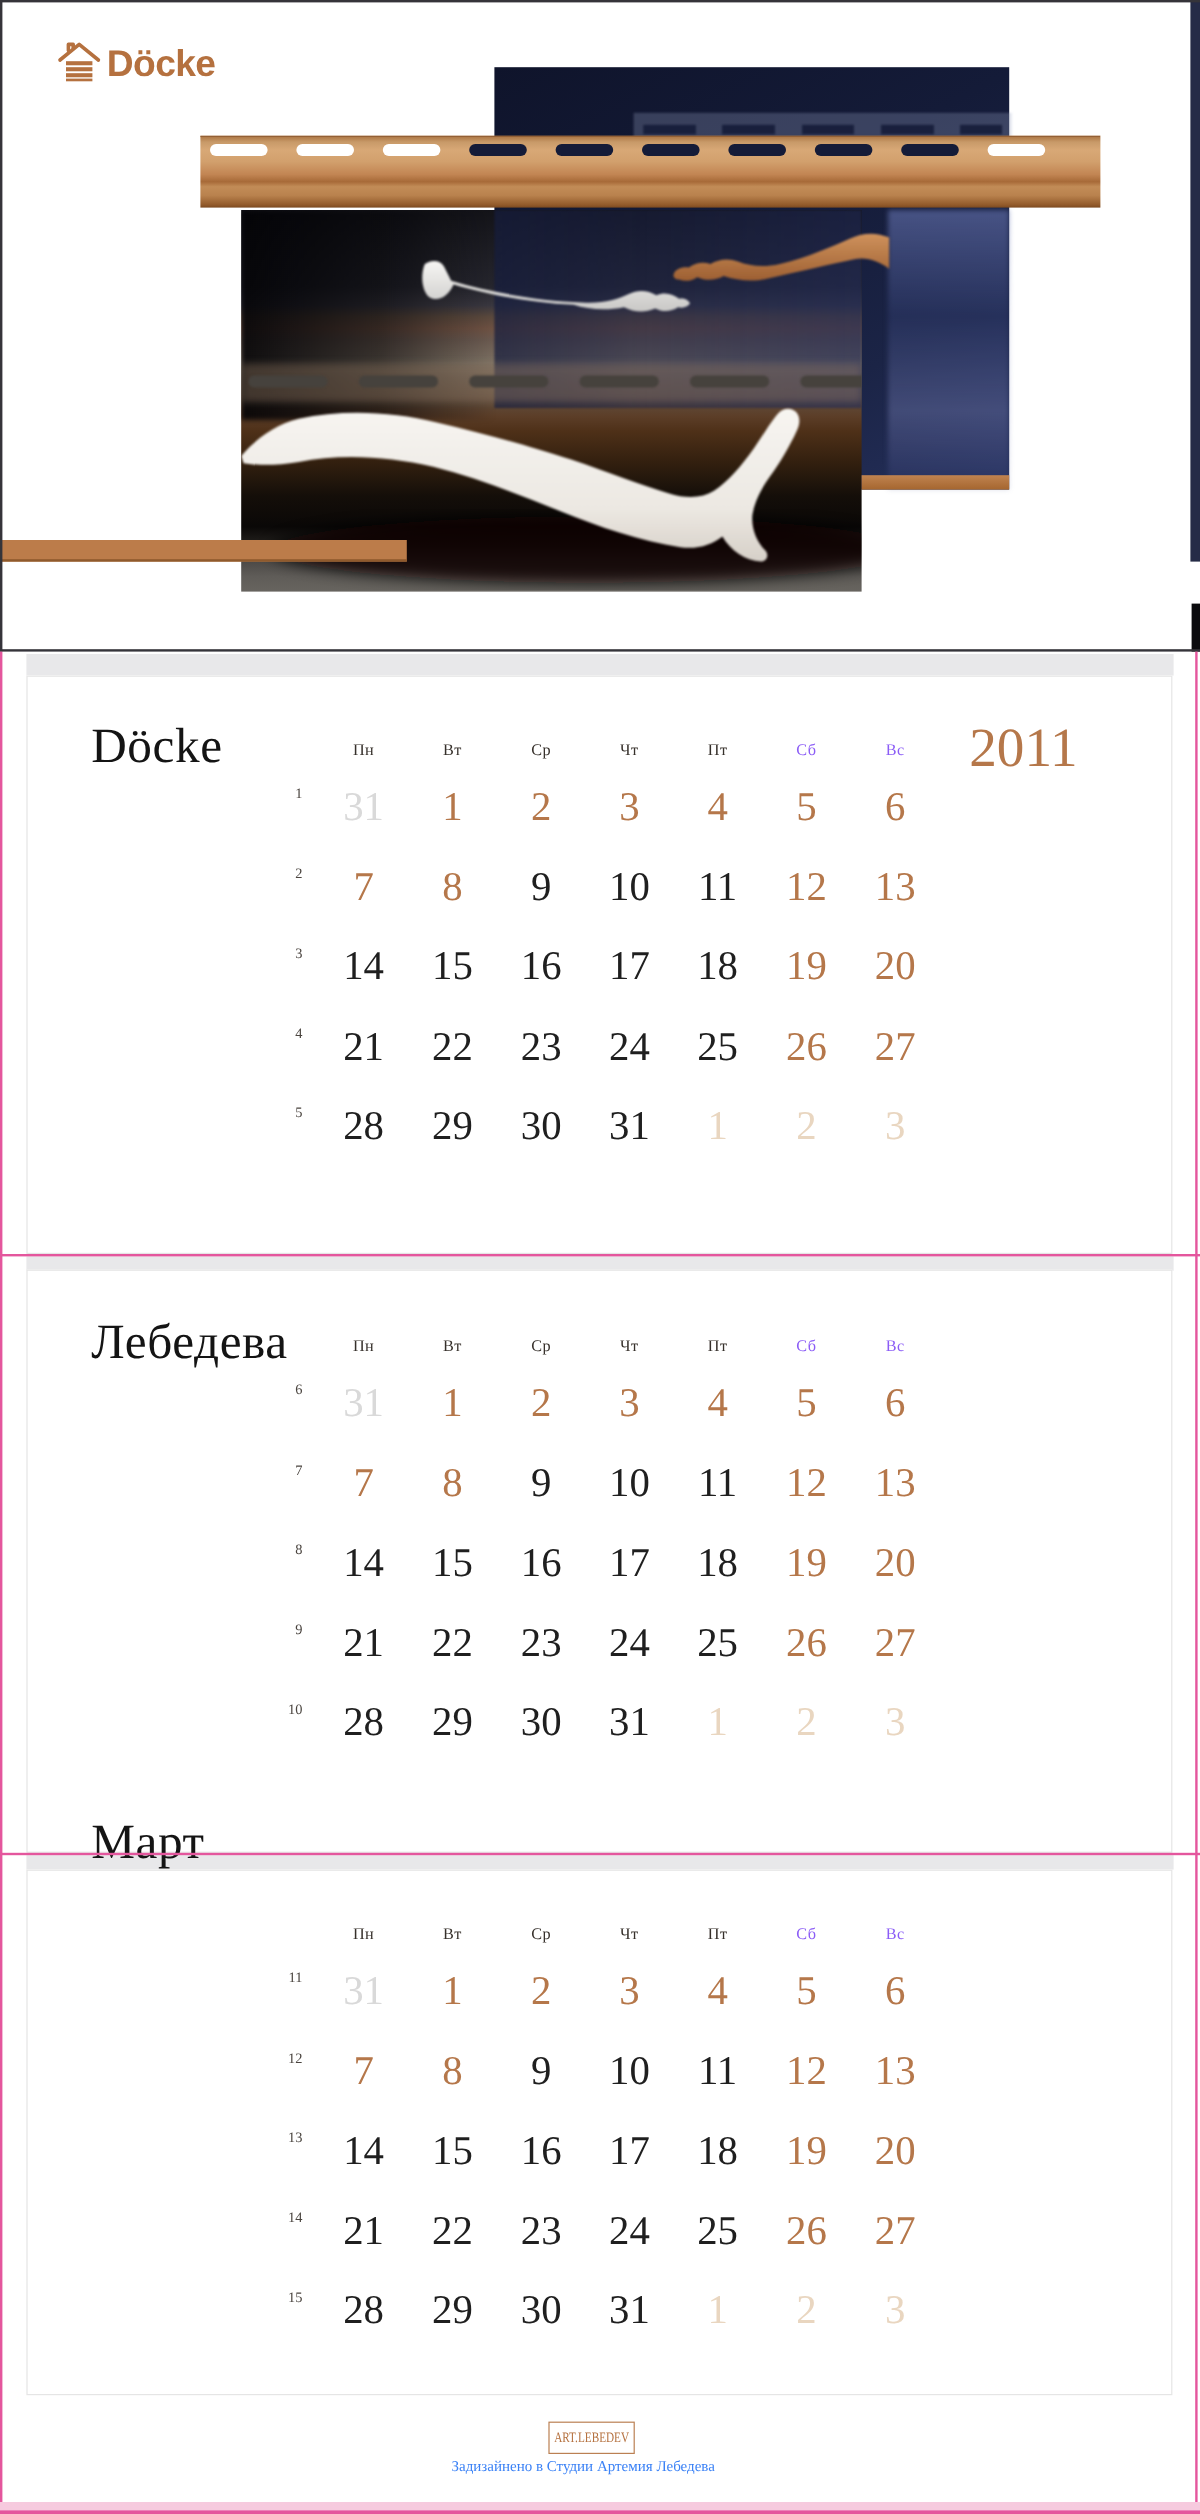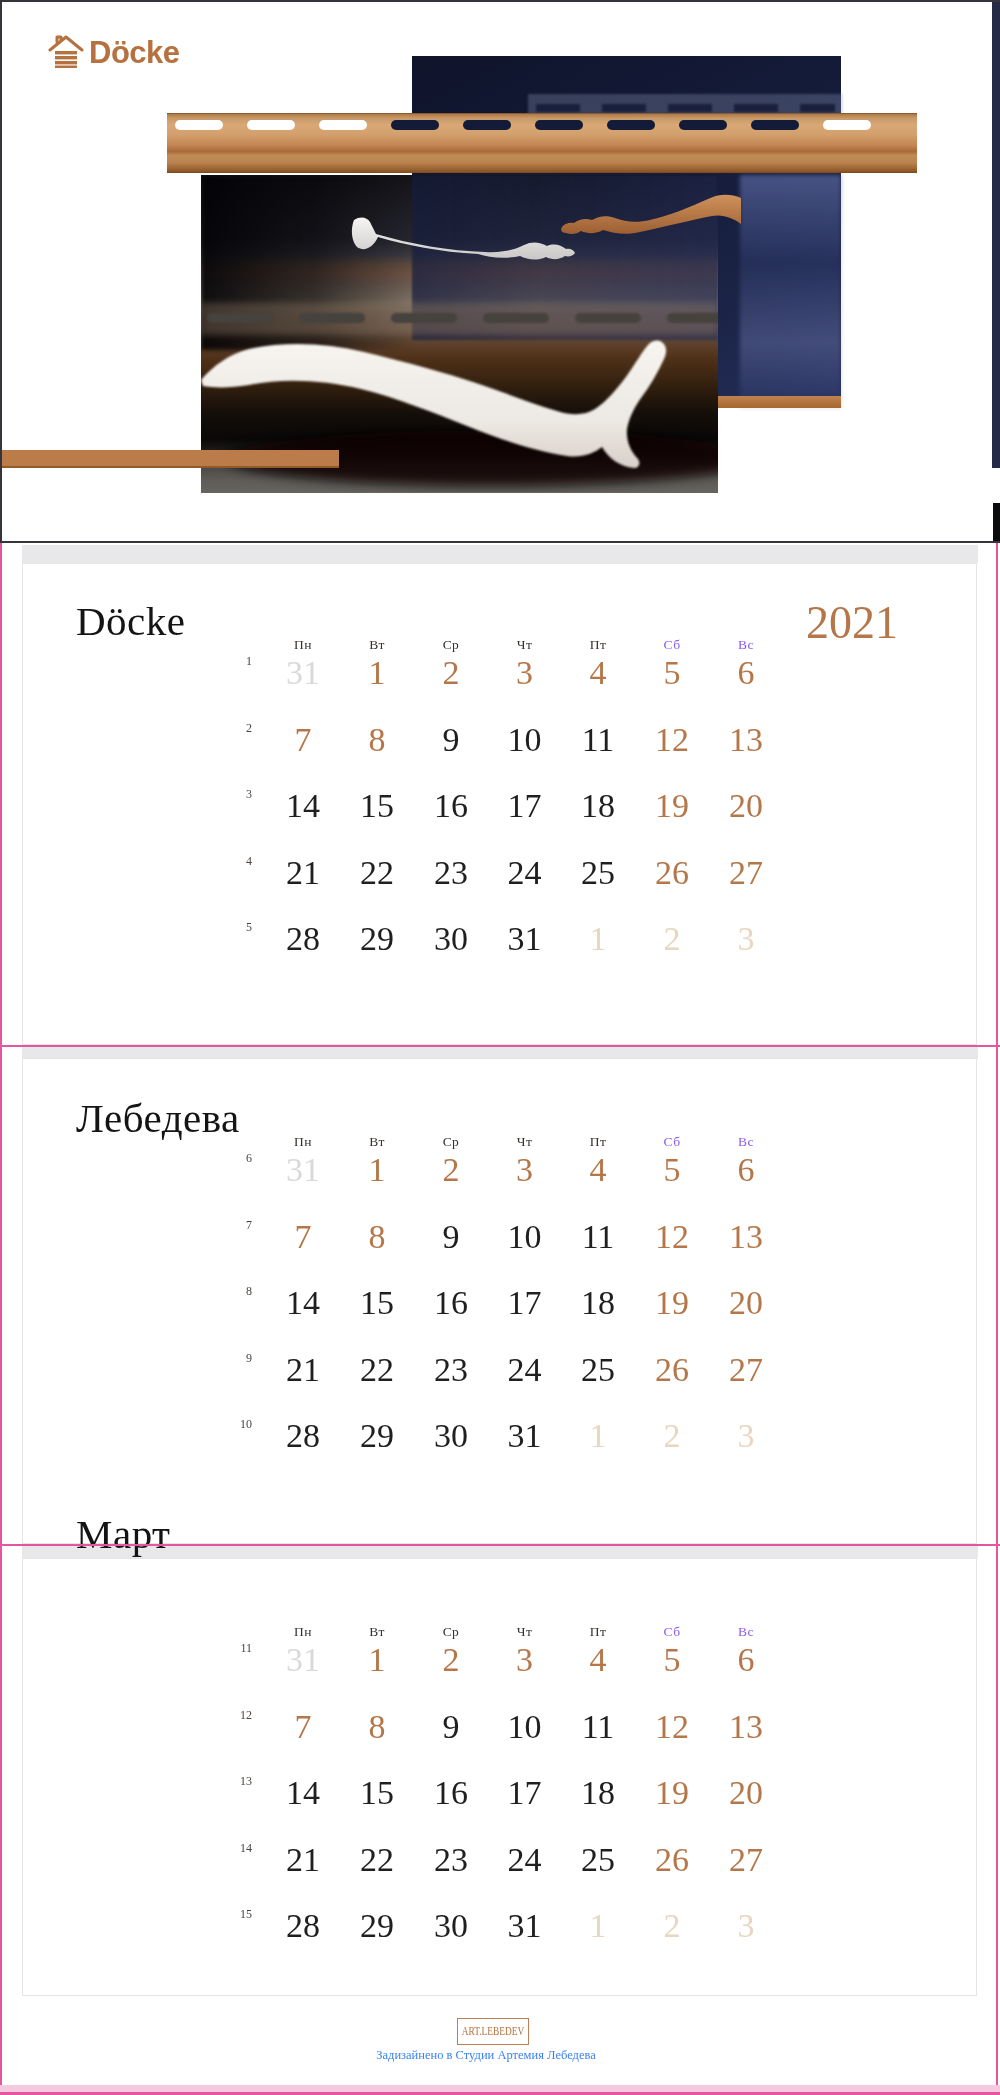--- a/index.html
+++ b/index.html
@@ -41,21 +41,21 @@
   
   #logo{left:48px;top:32px;height:36px;display:flex;align-items:flex-end;gap:5px;color:#b5713f;}
   #logo .word{font-family:"Liberation Sans",sans-serif;font-weight:bold;font-size:31px;line-height:30px;letter-spacing:-.5px;}
 
   
   .pink{background:#e4569d;}
   .gap-band{background:#e8e8ea;}
   .month-card{background:#ffffff;border:1px solid #e5e5e5;box-sizing:border-box;}
   .month-title{position:absolute;left:76px;font-size:41px;line-height:44px;color:#141414;letter-spacing:.5px;}
   .year-label{position:absolute;right:102px;font-size:46px;line-height:48px;color:#b5774a;}
-  .wk-label{position:absolute;width:74px;text-align:center;font-size:13.5px;line-height:16px;letter-spacing:.4px;margin-top:20px;}
+  .wk-label{position:absolute;width:74px;text-align:center;font-size:13.5px;line-height:16px;letter-spacing:.4px;}
   .wd{color:#36302b;} .we{color:#8b5cf6;}
   .day-row{position:absolute;left:0;width:1000px;height:34px;}
   .day{position:absolute;top:0;width:74px;height:34px;line-height:34px;text-align:center;font-size:34px;}
   .d-prev{color:#d9d9d9;} .d-hol{color:#b5774a;} .d-work{color:#1f1f1f;} .d-next{color:#e9d6c0;}
   .week-num{position:absolute;right:748px;top:-2px;font-size:12px;line-height:14px;color:#4a443f;}
 
   
   #studio-box{left:457px;top:2018px;width:70px;height:25px;border:1px solid #bb8053;
       display:flex;align-items:center;justify-content:center;color:#b5713f;}
   #studio-box span{display:inline-block;transform:scaleX(.78);font-size:12px;letter-spacing:0;white-space:nowrap;}
@@ -178,21 +178,21 @@
         </g>
       </svg>
       <span class="word">Döcke</span>
     </div>
   </div>
 
   <div id="months">
       <div class="abs gap-band" style="left: 22px; top: 545px; width: 956px; height: 18px;"></div>
       <div class="abs month-card" style="left: 22px; top: 563px; width: 955px; height: 482px;"></div>
       <div class="month-title" style="top: 599px;">Döcke</div>
-      <div class="year-label" style="top: 599px;">2021</div>
+      <div class="year-label" style="top: 599px;">2011</div>
       <div class="wk-label wd" style="left: 266px; top: 617px;">Пн</div>
       <div class="wk-label wd" style="left: 340px; top: 617px;">Вт</div>
       <div class="wk-label wd" style="left: 414px; top: 617px;">Ср</div>
       <div class="wk-label wd" style="left: 487.5px; top: 617px;">Чт</div>
       <div class="wk-label wd" style="left: 561px; top: 617px;">Пт</div>
       <div class="wk-label we" style="left: 635px; top: 617px;">Сб</div>
       <div class="wk-label we" style="left: 709px; top: 617px;">Вс</div>
       <div class="day-row" style="top: 656px;">
         <span class="week-num">1</span>
         <span class="day d-prev" style="left: 266px;">31</span>

